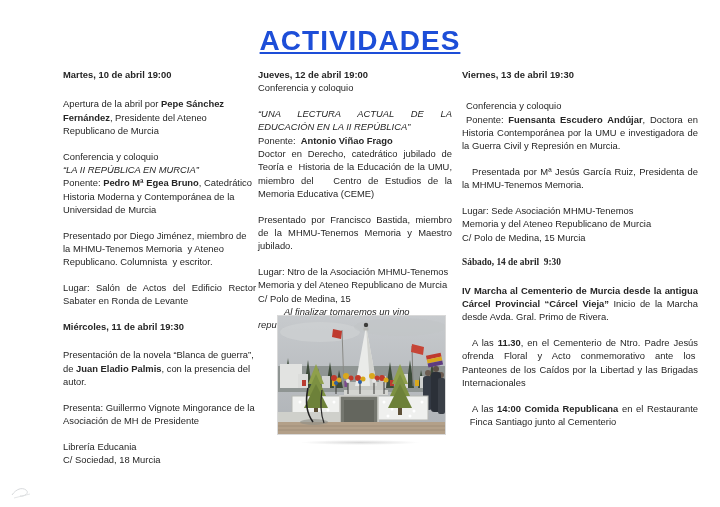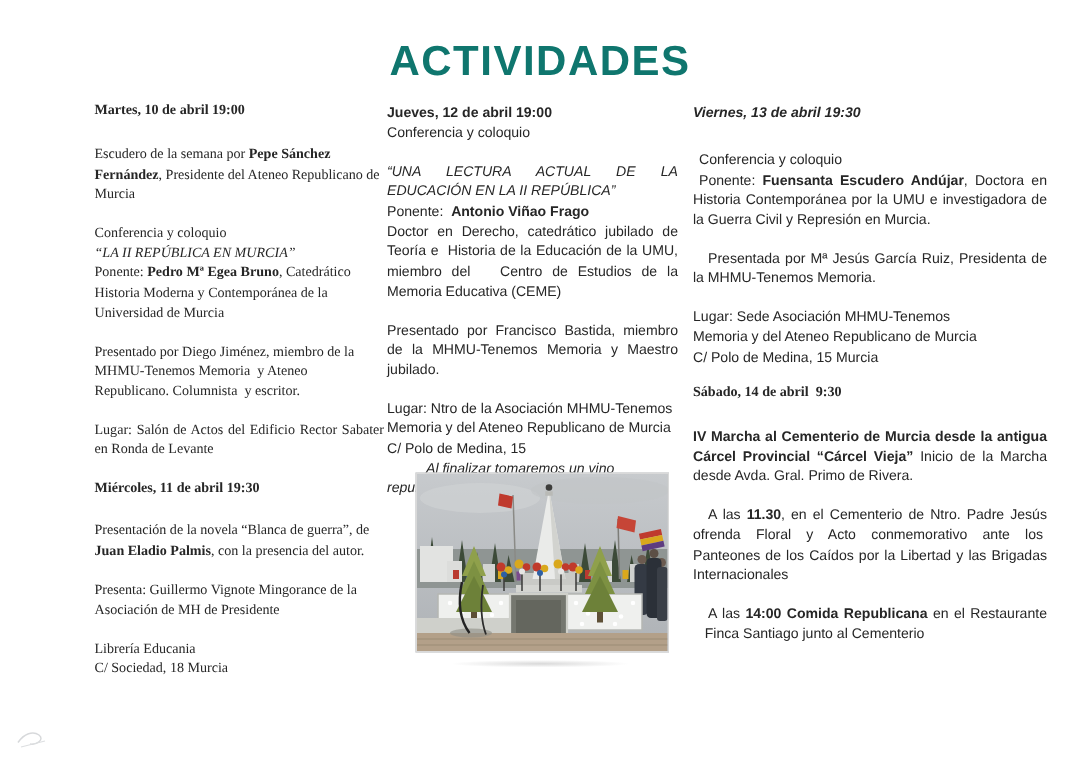--- a/index.html
+++ b/index.html
@@ -2,25 +2,26 @@
 <html><head>
 <meta charset="utf-8">
 <style>
   html,body{margin:0;padding:0;background:#ffffff;}
   .page{
     position:relative;width:720px;height:507px;background:#ffffff;overflow:hidden;
     font-family:"Liberation Sans",sans-serif;color:#262626;
   }
   .title{
     position:absolute;top:25px;left:0;width:100%;margin:0;text-align:center;
-    font-size:28px;font-weight:bold;letter-spacing:1px;color:#0f766e;
+    font-size:28px;font-weight:bold;letter-spacing:1px;color:#1d4ed8;
     font-family:"Liberation Sans",sans-serif;
+    text-decoration:underline;
   }
   .col{position:absolute;top:68px;font-size:9.4px;line-height:13.3px;}
-  .col1{left:63px;width:193px;font-family:Liberation Serif, serif;}
+  .col1{left:63px;width:193px;}
   .col2{left:258px;width:194px;}
   .col3{left:462px;width:236px;}
   p.block{margin:0 0 12.5px 0;}
   p.tight{margin-bottom:0;}
   p.justify{text-align:justify;}
   p.ind1{text-indent:4px;}
   p.ind2{text-indent:10px;}
   p.ind3{text-indent:26px;}
   .b{font-weight:bold;}
   .i{font-style:italic;}
@@ -31,39 +32,39 @@
 </style>
 </head>
 <body>
 
 <div class="page">
 
   <h1 class="title">ACTIVIDADES</h1>
 
   <div class="col col1">
       <p class="block" style="margin-bottom: 16px;"><span class="b ">Martes, 10 de abril 19:00</span></p>
-      <p class="block"><span class="">Escudero de la semana por </span><span class="b ">Pepe Sánchez Fernández</span><span class="">, Presidente del Ateneo Republicano de Murcia</span></p>
+      <p class="block"><span class="">Apertura de la abril por </span><span class="b ">Pepe Sánchez Fernández</span><span class="">, Presidente del Ateneo Republicano de Murcia</span></p>
       <p class="block"><span class="">Conferencia y coloquio</span><br><span class="i">“LA II REPÚBLICA EN MURCIA”</span><br><span class="">Ponente: </span><span class="b ">Pedro Mª Egea Bruno</span><span class="">, Catedrático Historia Moderna y Contemporánea de la Universidad de Murcia</span></p>
       <p class="block"><span class="">Presentado por Diego Jiménez, miembro de la MHMU-Tenemos Memoria &nbsp;y Ateneo Republicano. Columnista &nbsp;y escritor.</span></p>
       <p class="block justify"><span class="">Lugar: Salón de Actos del Edificio Rector Sabater en Ronda de Levante</span></p>
       <p class="block" style="margin-bottom: 15px;"><span class="b ">Miércoles, 11 de abril 19:30</span></p>
       <p class="block"><span class="">Presentación de la novela “Blanca de guerra”, de </span><span class="b ">Juan Eladio Palmis</span><span class="">, con la presencia del autor.</span></p>
       <p class="block"><span class="">Presenta: Guillermo Vignote Mingorance de la Asociación de MH de Presidente</span></p>
       <p class="block"><span class="">Librería Educania</span><br><span class="">C/ Sociedad, 18 Murcia</span></p>
     </div>
   <div class="col col2">
       <p class="block tight"><span class="b ">Jueves, 12 de abril 19:00</span></p>
       <p class="block"><span class="">Conferencia y coloquio</span></p>
       <p class="block justify"><span class="i">“UNA LECTURA ACTUAL DE LA EDUCACIÓN EN LA II REPÚBLICA”</span><br><span class="">Ponente:&nbsp; </span><span class="b ">Antonio Viñao Frago</span><br><span class="">Doctor en Derecho, catedrático jubilado de Teoría e&nbsp; Historia de la Educación de la UMU, miembro del &nbsp;&nbsp;Centro de Estudios de la Memoria Educativa (CEME)</span></p>
       <p class="block justify"><span class="">Presentado por Francisco Bastida, miembro de la MHMU-Tenemos Memoria y Maestro jubilado.</span></p>
       <p class="block tight"><span class="">Lugar: Ntro de la Asociación MHMU-Tenemos</span><br><span class="">Memoria y del Ateneo Republicano de Murcia</span><br><span class="">C/ Polo de Medina, 15</span></p>
       <p class="block ind3"><span class="i">Al finalizar tomaremos un vino republicano</span></p>
     </div>
   <div class="col col3">
-      <p class="block" style="margin-bottom: 18px; font-style: italic;"><span class="b ">Viernes, 13 de abril 19:30</span></p>
+      <p class="block" style="margin-bottom: 18px;"><span class="b ">Viernes, 13 de abril 19:30</span></p>
       <p class="block tight ind1"><span class="">Conferencia y coloquio</span></p>
       <p class="block justify ind1"><span class="">Ponente: </span><span class="b ">Fuensanta Escudero Andújar</span><span class="">, Doctora en Historia Contemporánea por la UMU e investigadora de la Guerra Civil y Represión en Murcia.</span></p>
       <p class="block justify ind2"><span class="">Presentada por Mª Jesús García Ruiz, Presidenta de la MHMU-Tenemos Memoria.</span></p>
       <p class="block"><span class="">Lugar: Sede Asociación MHMU-Tenemos</span><br><span class="">Memoria y del Ateneo Republicano de Murcia</span><br><span class="">C/ Polo de Medina, 15 Murcia</span></p>
       <p class="block" style="margin-bottom: 14px; font-family: Liberation Serif, serif;"><span class="b ">Sábado, 14 de abril&nbsp; 9:30</span></p>
       <p class="block justify"><span class="b ">IV Marcha al Cementerio de Murcia desde la antigua Cárcel Provincial “Cárcel Vieja”</span><span class=""> Inicio de la Marcha desde Avda. Gral. Primo de Rivera.</span></p>
       <p class="block justify ind2"><span class="">A las </span><span class="b ">11.30</span><span class="">, en el Cementerio de Ntro. Padre Jesús ofrenda Floral y Acto conmemorativo ante los&nbsp; Panteones de los Caídos por la Libertad y las Brigadas Internacionales</span></p>
       <p class="block justify ind2"><span class="">A las </span><span class="b ">14:00 Comida Republicana</span><span class=""> en el Restaurante &nbsp;&nbsp;&nbsp;Finca Santiago junto al Cementerio</span></p>
     </div>
 

